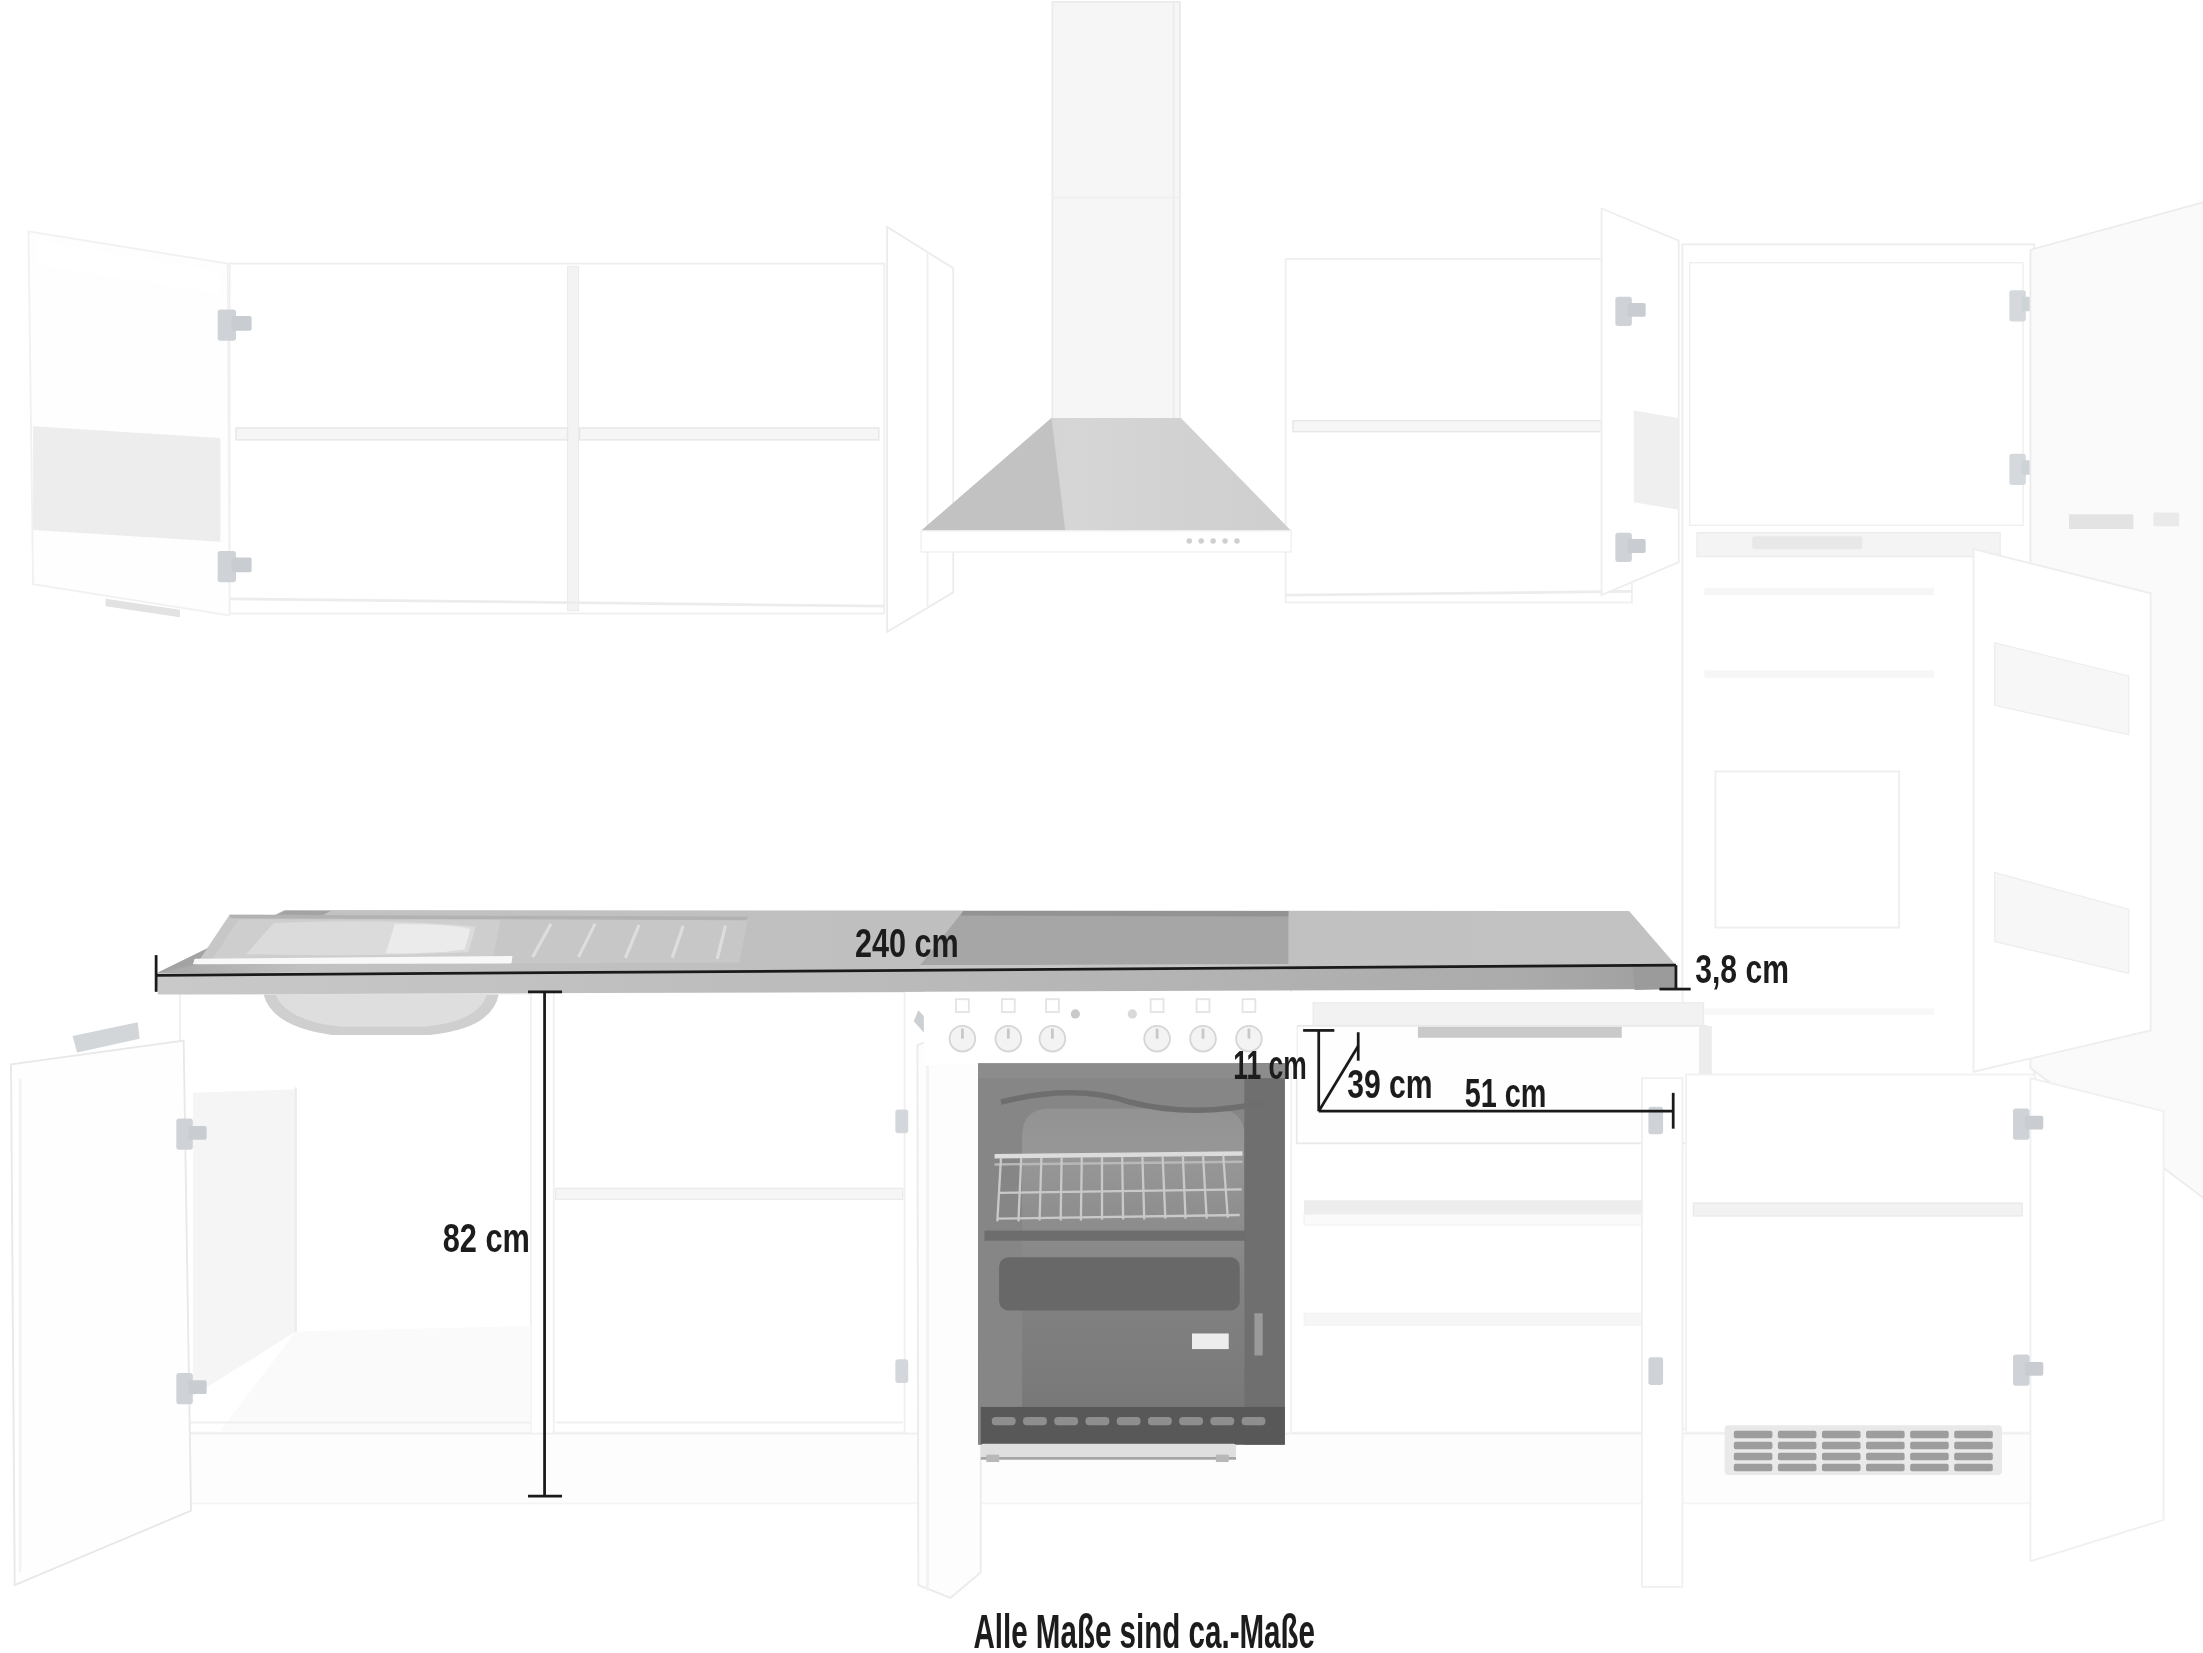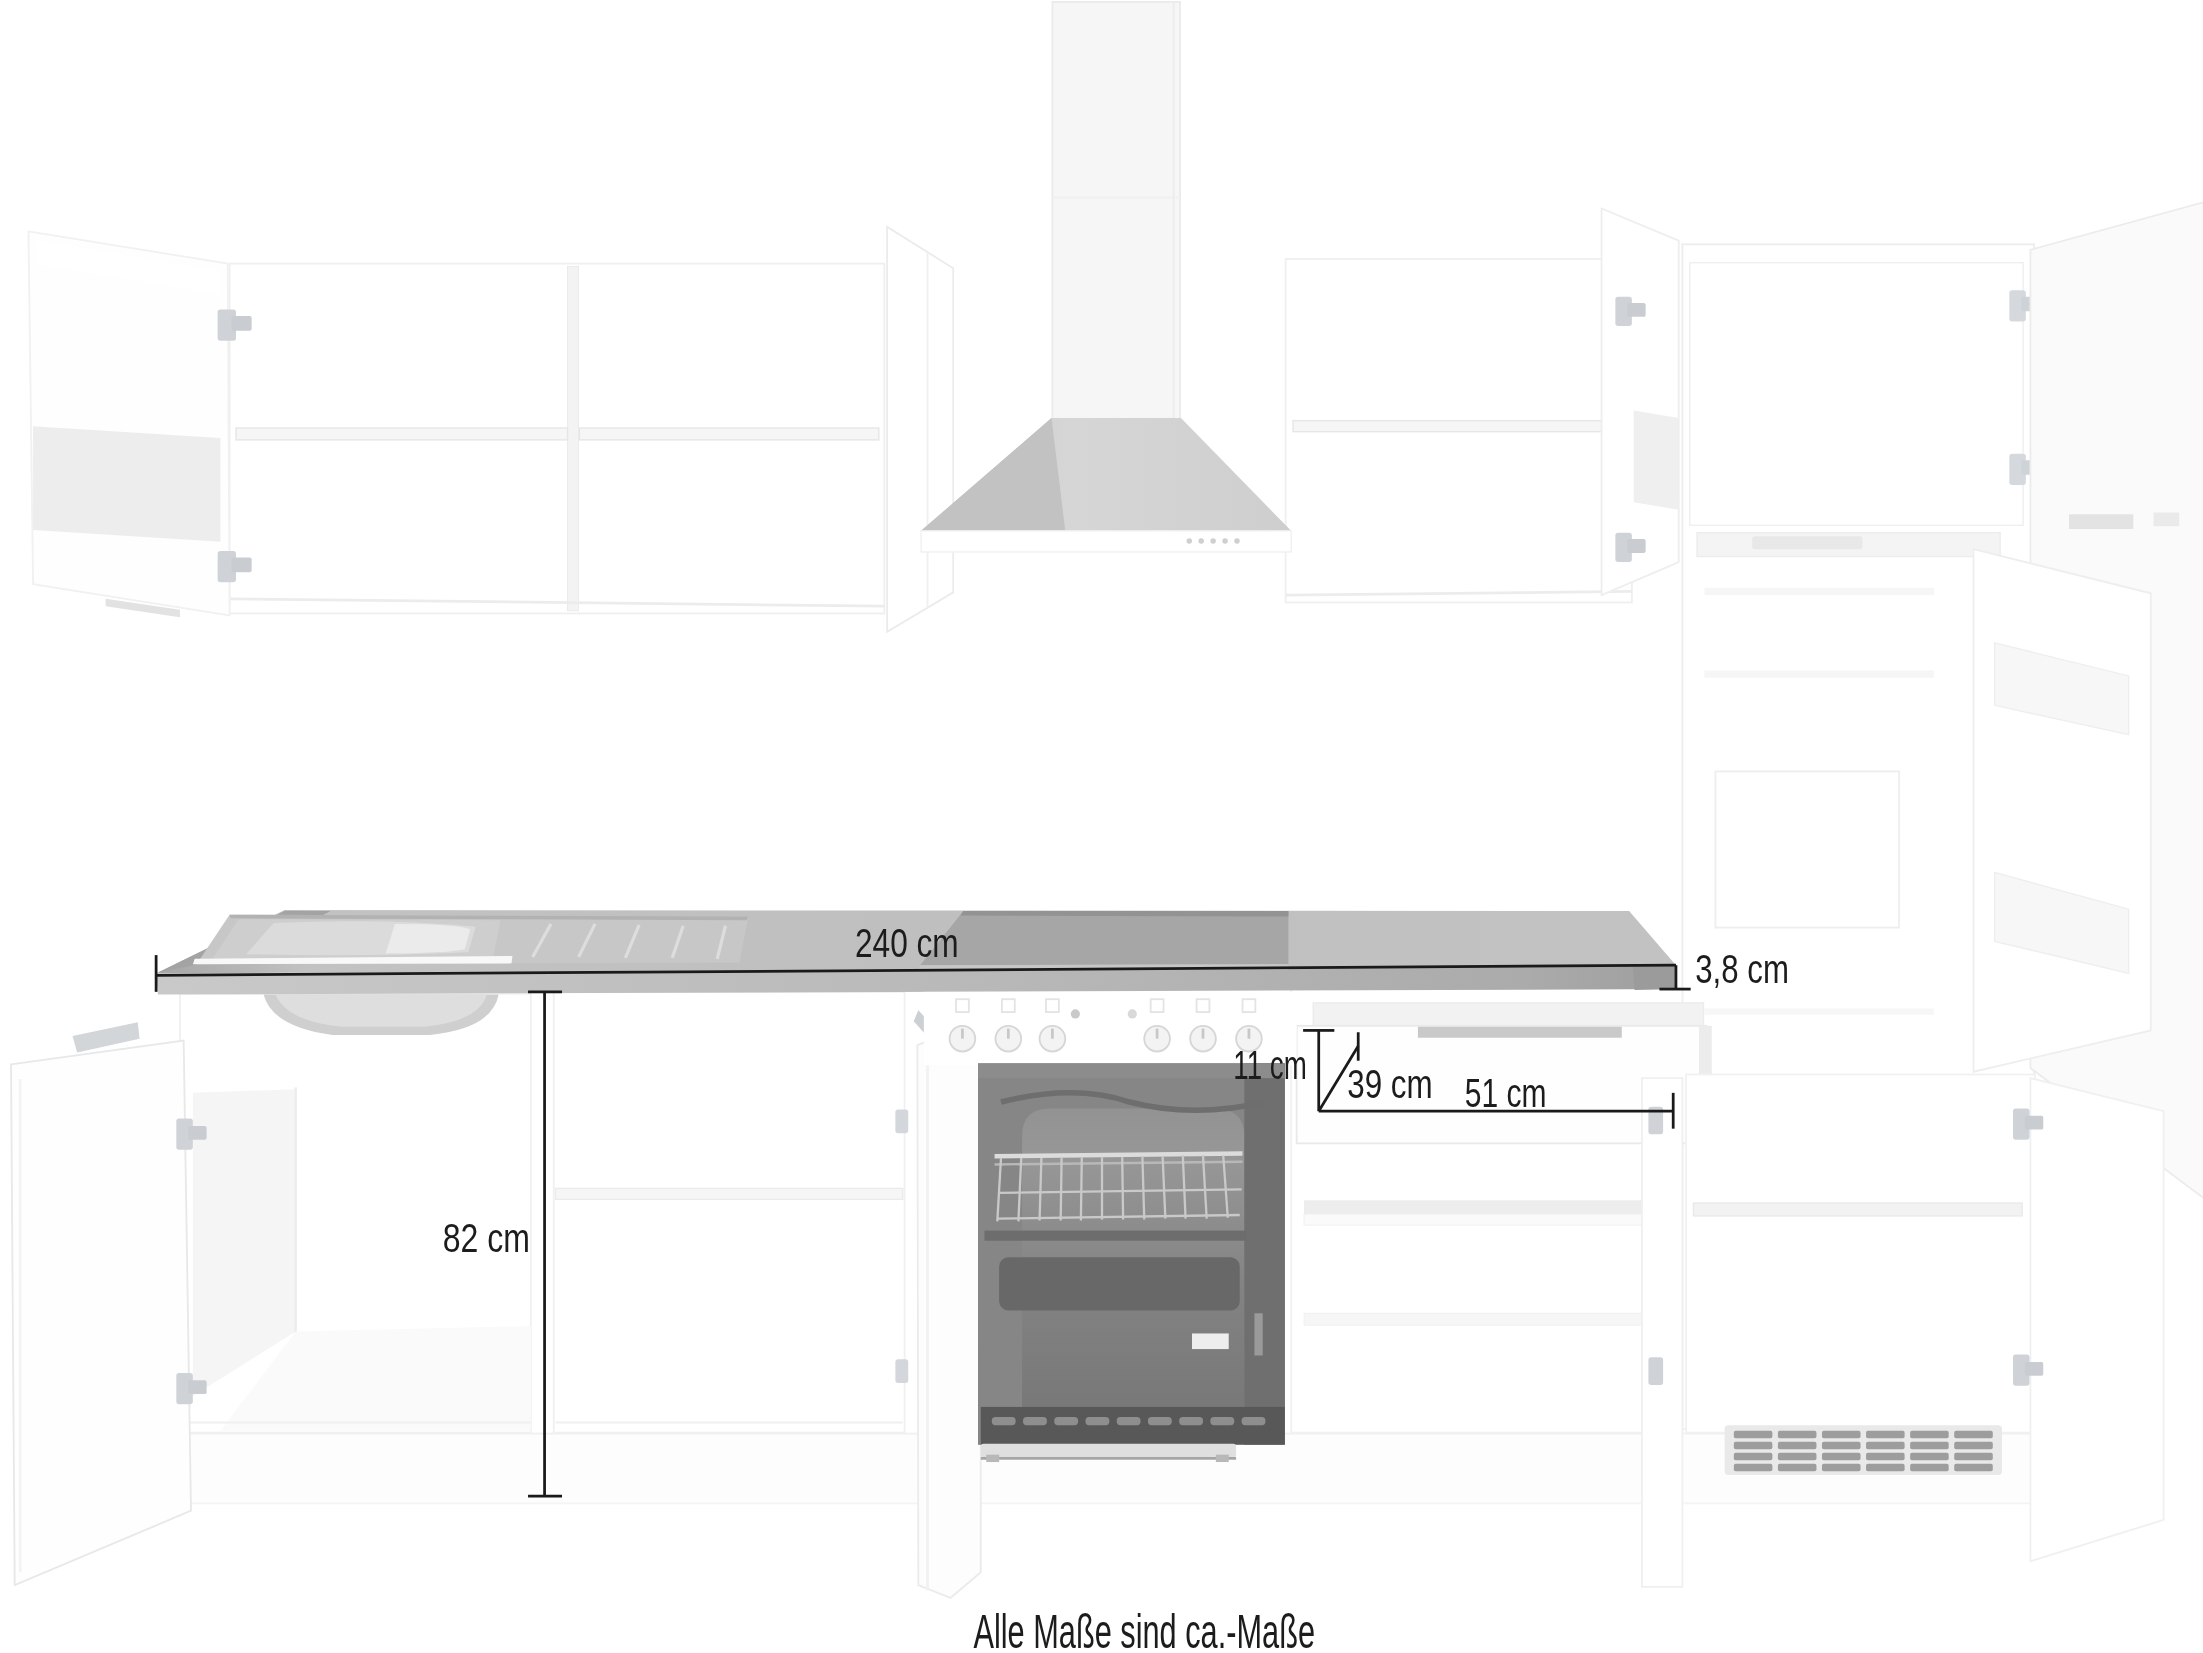--- a/index.html
+++ b/index.html
@@ -1,17 +1,17 @@
 <!DOCTYPE html>
 <html style="font-size:14.7px"><head>
 <meta charset="utf-8">
 <style>
   html,body{margin:0;padding:0;background:#ffffff;}
   #page{position:relative;width:2204px;height:1654px;background:#ffffff;overflow:hidden;
-        font-family:"Liberation Sans", sans-serif;}
+        font-family:"Liberation Sans", sans-serif;font-weight:bold;}
   svg{position:absolute;left:0;top:0;}
   text{font-family:"Liberation Sans", sans-serif;fill:#1c1c1c;}
 </style>
 </head>
 <body>
 <div id="page">
 <svg width="2204" height="1654" viewBox="0 0 2400 1801">
 <defs>
   <linearGradient id="ctTop" x1="0" y1="0" x2="1" y2="0">
     <stop offset="0" stop-color="#a6a6a6"></stop>

